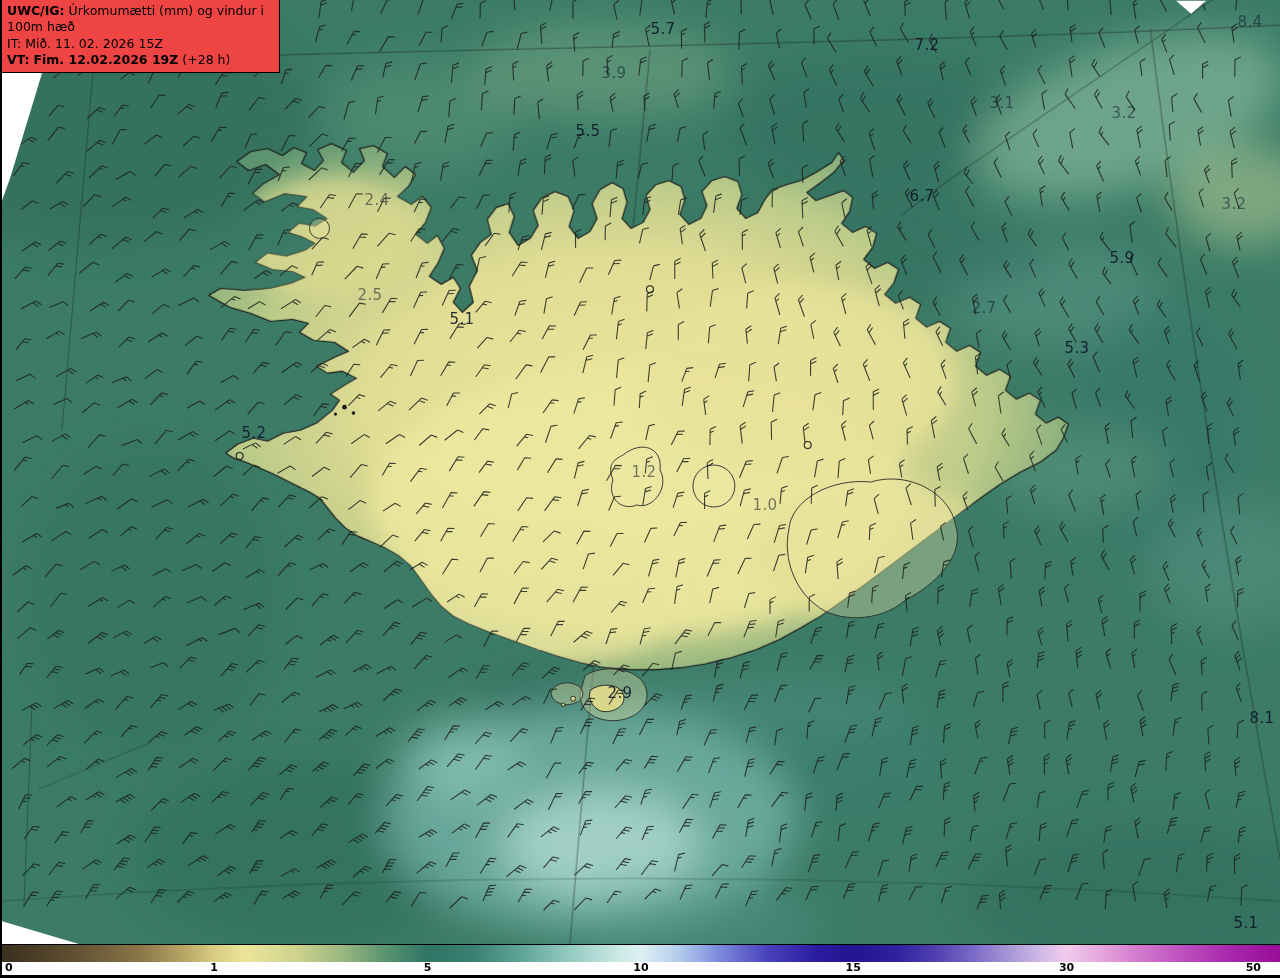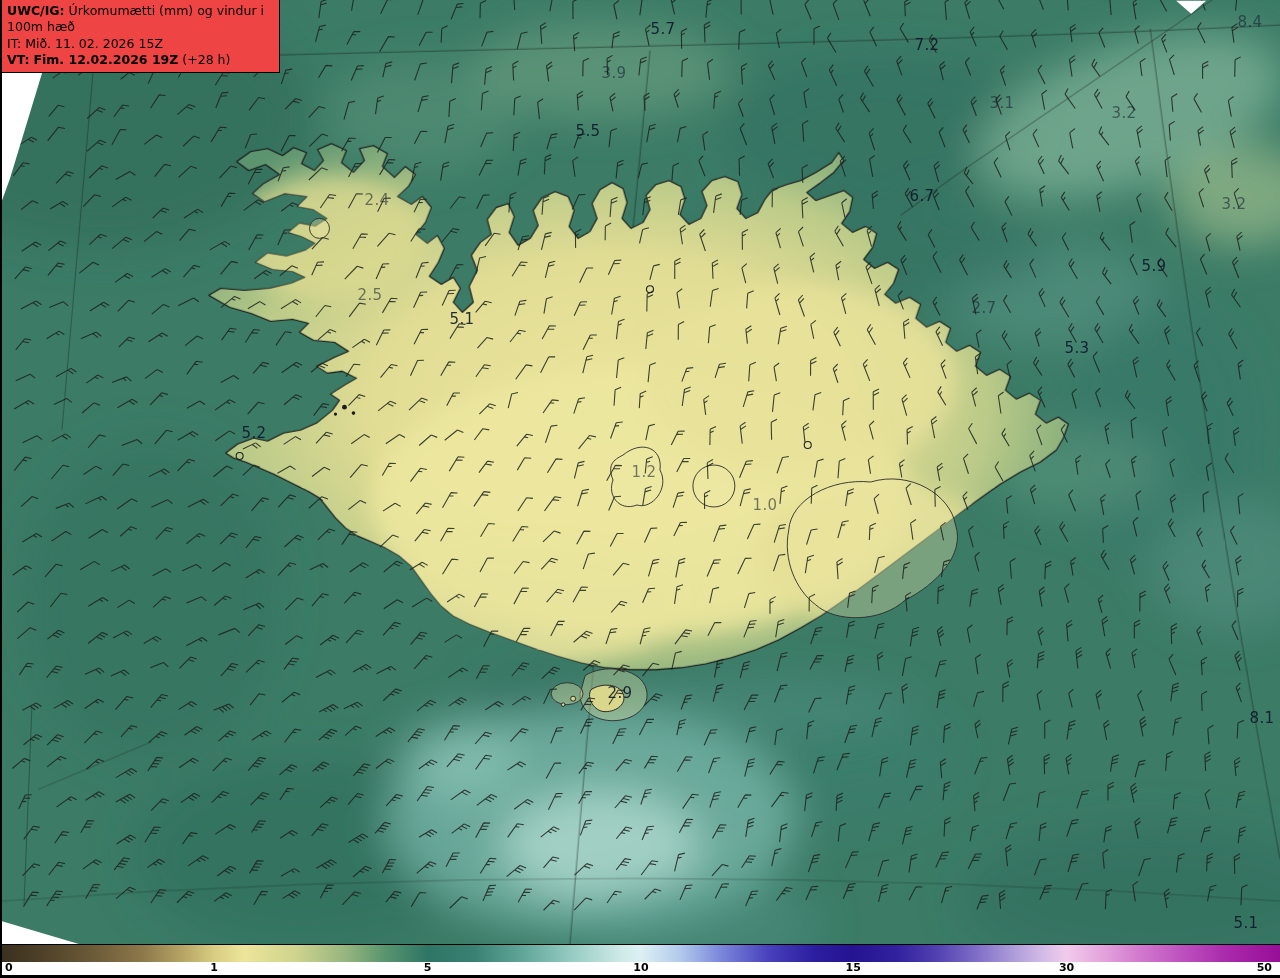--- a/index.html
+++ b/index.html
@@ -192,21 +192,21 @@
       <span class="vlabel" style="left: 661px; top: 29px; opacity: 0.9;">5.7</span>
       <span class="vlabel" style="left: 1248px; top: 22px; opacity: 0.55;">8.4</span>
       <span class="vlabel" style="left: 925px; top: 45px; opacity: 0.9;">7.2</span>
       <span class="vlabel" style="left: 612px; top: 73px; opacity: 0.55;">3.9</span>
       <span class="vlabel" style="left: 1000px; top: 103px; opacity: 0.55;">3.1</span>
       <span class="vlabel" style="left: 1122px; top: 113px; opacity: 0.55;">3.2</span>
       <span class="vlabel" style="left: 586px; top: 131px; opacity: 0.9;">5.5</span>
       <span class="vlabel" style="left: 920px; top: 196px; opacity: 0.9;">6.7</span>
       <span class="vlabel" style="left: 375px; top: 200px; opacity: 0.55;">2.4</span>
       <span class="vlabel" style="left: 1232px; top: 204px; opacity: 0.55;">3.2</span>
-      <span class="vlabel" style="left: 1120px; top: 266px; opacity: 0.9; margin-left: 32px;">5.9</span>
+      <span class="vlabel" style="left: 1120px; top: 258px; opacity: 0.9;">5.9</span>
       <span class="vlabel" style="left: 368px; top: 295px; opacity: 0.55;">2.5</span>
       <span class="vlabel" style="left: 982px; top: 308px; opacity: 0.55;">2.7</span>
       <span class="vlabel" style="left: 460px; top: 319px; opacity: 0.9;">5.1</span>
       <span class="vlabel" style="left: 1075px; top: 348px; opacity: 0.9;">5.3</span>
       <span class="vlabel" style="left: 252px; top: 433px; opacity: 0.9;">5.2</span>
       <span class="vlabel" style="left: 642px; top: 472px; opacity: 0.55;">1.2</span>
       <span class="vlabel" style="left: 763px; top: 505px; opacity: 0.55;">1.0</span>
       <span class="vlabel" style="left: 618px; top: 693px; opacity: 0.9;">2.9</span>
       <span class="vlabel" style="left: 1260px; top: 718px; opacity: 0.9;">8.1</span>
       <span class="vlabel" style="left: 1244px; top: 923px; opacity: 0.9;">5.1</span>
@@ -227,17 +227,17 @@
 
   <div class="colorbar">
     <div class="cb-grad" style="background: linear-gradient(to right, rgb(58, 48, 30) 0%, rgb(78, 64, 40) 3%, rgb(107, 90, 56) 7%, rgb(141, 120, 74) 11%, rgb(180, 162, 99) 14%, rgb(216, 205, 130) 16.6%, rgb(236, 229, 154) 19%, rgb(207, 211, 141) 23%, rgb(148, 180, 126) 27%, rgb(88, 148, 111) 30%, rgb(47, 117, 101) 33.3%, rgb(58, 129, 115) 37%, rgb(100, 168, 156) 41%, rgb(156, 207, 198) 45%, rgb(207, 234, 232) 48.5%, rgb(221, 240, 244) 50%, rgb(179, 203, 236) 53%, rgb(126, 140, 220) 56%, rgb(72, 64, 188) 60%, rgb(44, 30, 160) 63.5%, rgb(36, 20, 146) 66.6%, rgb(49, 33, 158) 70%, rgb(79, 63, 176) 73%, rgb(123, 106, 198) 76%, rgb(171, 154, 216) 79%, rgb(212, 188, 232) 81.5%, rgb(242, 203, 236) 83.3%, rgb(229, 165, 221) 86%, rgb(210, 121, 206) 89%, rgb(188, 79, 190) 92.5%, rgb(169, 40, 171) 96%, rgb(151, 14, 151) 100%);"></div>
     <div class="cb-ticks">
         <span class="cbtick" style="left: 3px;">0</span>
         <span class="cbtick" style="left: 16.6%; transform: translateX(-50%);">1</span>
         <span class="cbtick" style="left: 33.3%; transform: translateX(-50%);">5</span>
         <span class="cbtick" style="left: 50%; transform: translateX(-50%);">10</span>
         <span class="cbtick" style="left: 66.6%; transform: translateX(-50%);">15</span>
         <span class="cbtick" style="left: 83.3%; transform: translateX(-50%);">30</span>
-        <span class="cbtick" style="right: 8px;">50</span>
+        <span class="cbtick" style="right: 19px;">50</span>
       </div>
   </div>
 
 </div>
 
 </body></html>

